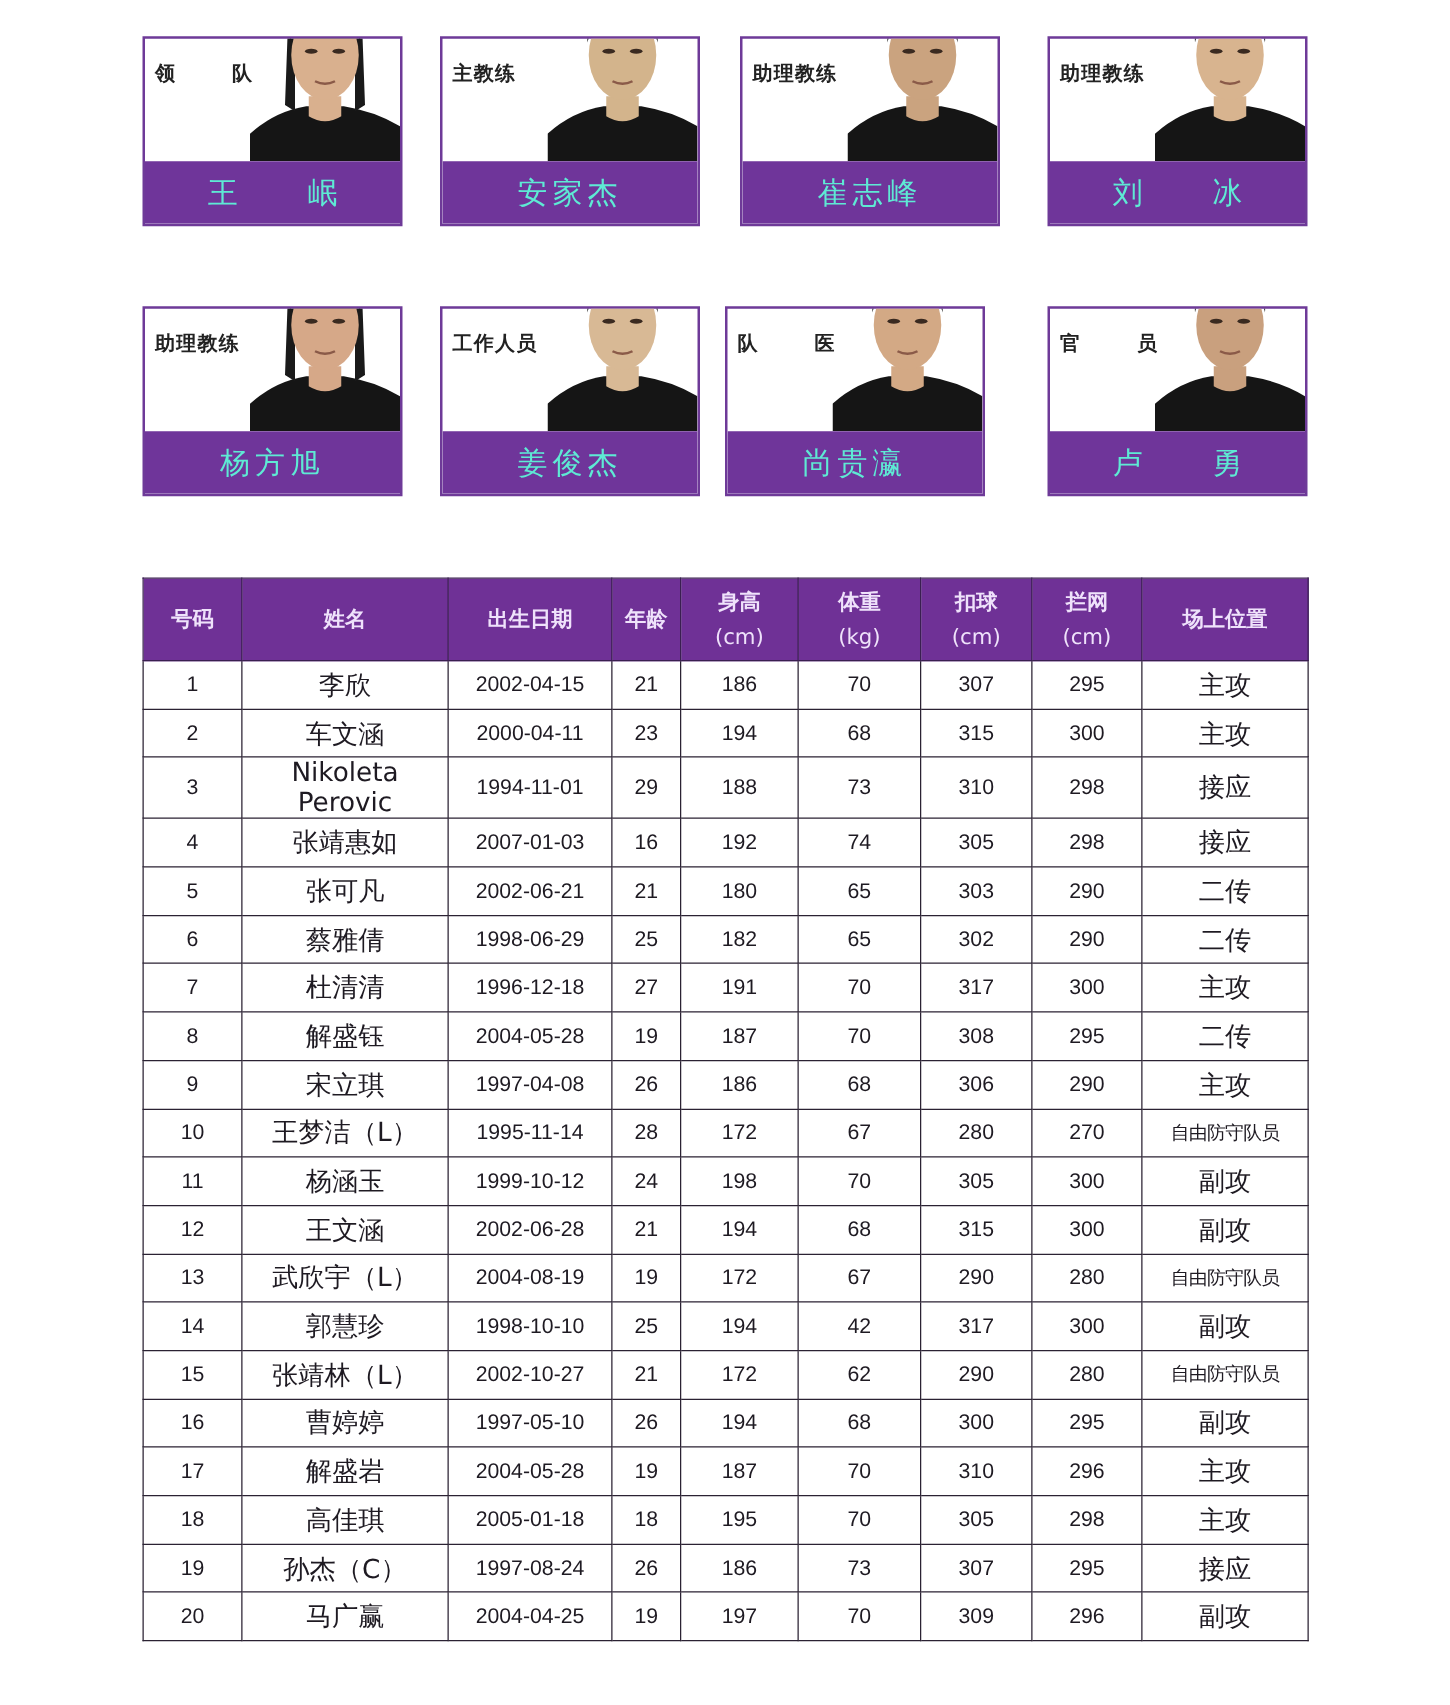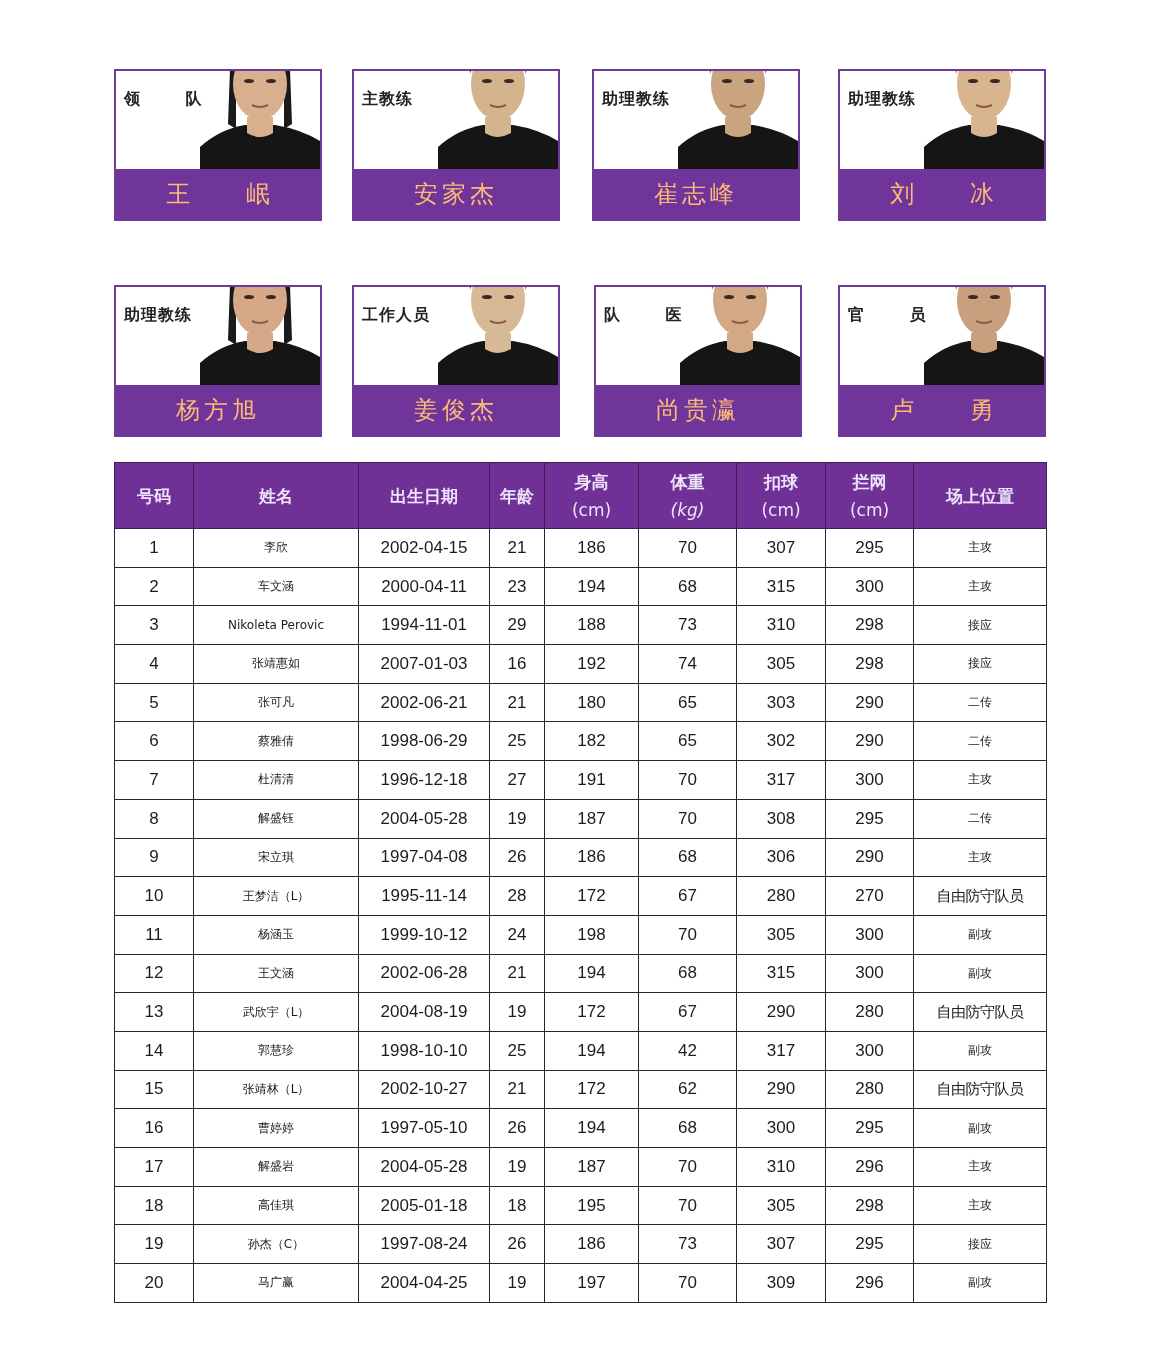--- a/index.html
+++ b/index.html
@@ -2,51 +2,51 @@
 <html><head>
   <meta charset="utf-8">
   <style>
     * { box-sizing: border-box; margin: 0; padding: 0; }
     html, body { width: 1160px; height: 1364px; background: #ffffff; overflow: hidden; }
     body { font-family: "DejaVu Sans", "Liberation Sans", sans-serif; color: #1a1a1a; position: relative; }
 
     .staff-grid { position: absolute; left: 114px; top: 29px; width: 932px; }
     .staff-card {
       position: absolute; width: 208px; height: 152px;
-      border: 2px solid #6e3a98; background: #ffffff; overflow: hidden; margin-top: 40px;
+      border: 2px solid #6e3a98; background: #ffffff; overflow: hidden;
     }
     .staff-role {
       position: absolute; left: 8px; top: 18px;
       font-size: 16px; font-weight: bold; color: #222; letter-spacing: 1px;
     }
     .staff-role.spaced { letter-spacing: 20px; }
     .staff-photo {
       position: absolute; right: 0; bottom: 50px; width: 120px; height: 140px;
     }
     .staff-name-bar {
       position: absolute; left: 0; right: 0; bottom: 0; height: 50px;
-      background: #6f359a; color: #fdba74;
+      background: #6f359a; color: #5eead4;
       display: flex; align-items: center; justify-content: center;
       font-size: 24px; letter-spacing: 4px;
     }
     .staff-name-bar.wide { letter-spacing: 24px; text-indent: 24px; }
 
     .roster {
       position: absolute; left: 114px; top: 462px; width: 932px;
       border-collapse: collapse; table-layout: fixed;
     }
     .roster th {
       background: #6f3196; color: #efe2fb; font-weight: bold; font-size: 17px;
       height: 66px; border: 1px solid #3a1f50; line-height: 28px; text-align: center;
     }
     .roster td {
       height: 38.7px; border: 1.5px solid #2b2233; text-align: center;
       font-size: 17px; color: #1e1a22; font-family: "Liberation Sans", sans-serif;
     }
-    .roster td.cn { font-family: "DejaVu Sans", sans-serif; font-size: 12px; }
+    .roster td.cn { font-family: "DejaVu Sans", sans-serif; font-size: 21px; }
     .roster td.pos-long { font-size: 15px; letter-spacing: -0.5px; }
   </style>
 </head>
 <body>
 
 <div class="staff-grid" id="staff-grid">
     <div class="staff-card" style="left: 0px; top: 0px;">
       <div class="staff-role spaced">领 队</div>
       <svg class="staff-photo" viewBox="0 0 120 140">
         <path d="M0 140 L0 118 Q20 100 45 96 L75 96 Q100 100 120 112 L120 140 Z" fill="#151515"></path>
@@ -119,21 +119,21 @@
         <path d="M0 140 L0 118 Q20 100 45 96 L75 96 Q100 100 120 112 L120 140 Z" fill="#151515"></path>
         <path d="M47 88 L47 104 Q60 112 73 104 L73 88 Z" fill="#d8b995"></path>
         <ellipse cx="60" cy="55" rx="27" ry="36" fill="#d8b995"></ellipse>
         <path d="M32 45 Q30 14 60 12 Q90 14 88 45 Q84 26 60 24 Q36 26 32 45 Z" fill="#121212"></path>
         <ellipse cx="49" cy="52" rx="5" ry="2" fill="#3a2a20"></ellipse>
         <ellipse cx="71" cy="52" rx="5" ry="2" fill="#3a2a20"></ellipse>
         <path d="M52 76 Q60 80 68 76" stroke="#8a5a48" stroke-width="2" fill="none"></path>
       </svg>
       <div class="staff-name-bar">姜俊杰</div>
     </div>
-    <div class="staff-card" style="left: 480px; top: 216px;">
+    <div class="staff-card" style="left: 466px; top: 216px;">
       <div class="staff-role spaced">队 医</div>
       <svg class="staff-photo" viewBox="0 0 120 140">
         <path d="M0 140 L0 118 Q20 100 45 96 L75 96 Q100 100 120 112 L120 140 Z" fill="#151515"></path>
         <path d="M47 88 L47 104 Q60 112 73 104 L73 88 Z" fill="#d3a985"></path>
         <ellipse cx="60" cy="55" rx="27" ry="36" fill="#d3a985"></ellipse>
         <path d="M32 45 Q30 14 60 12 Q90 14 88 45 Q84 26 60 24 Q36 26 32 45 Z" fill="#151515"></path>
         <ellipse cx="49" cy="52" rx="5" ry="2" fill="#3a2a20"></ellipse>
         <ellipse cx="71" cy="52" rx="5" ry="2" fill="#3a2a20"></ellipse>
         <path d="M52 76 Q60 80 68 76" stroke="#8a5a48" stroke-width="2" fill="none"></path>
       </svg>
@@ -179,21 +179,21 @@
         </th>
         <th>
           <div>年龄</div>
         </th>
         <th>
           <div>身高</div>
           <div style="font-weight: normal;">(cm)</div>
         </th>
         <th>
           <div>体重</div>
-          <div style="font-weight: normal; font-style: italic;">(kg)</div>
+          <div style="font-weight: normal;">(kg)</div>
         </th>
         <th>
           <div>扣球</div>
           <div style="font-weight: normal;">(cm)</div>
         </th>
         <th>
           <div>拦网</div>
           <div style="font-weight: normal;">(cm)</div>
         </th>
         <th>

